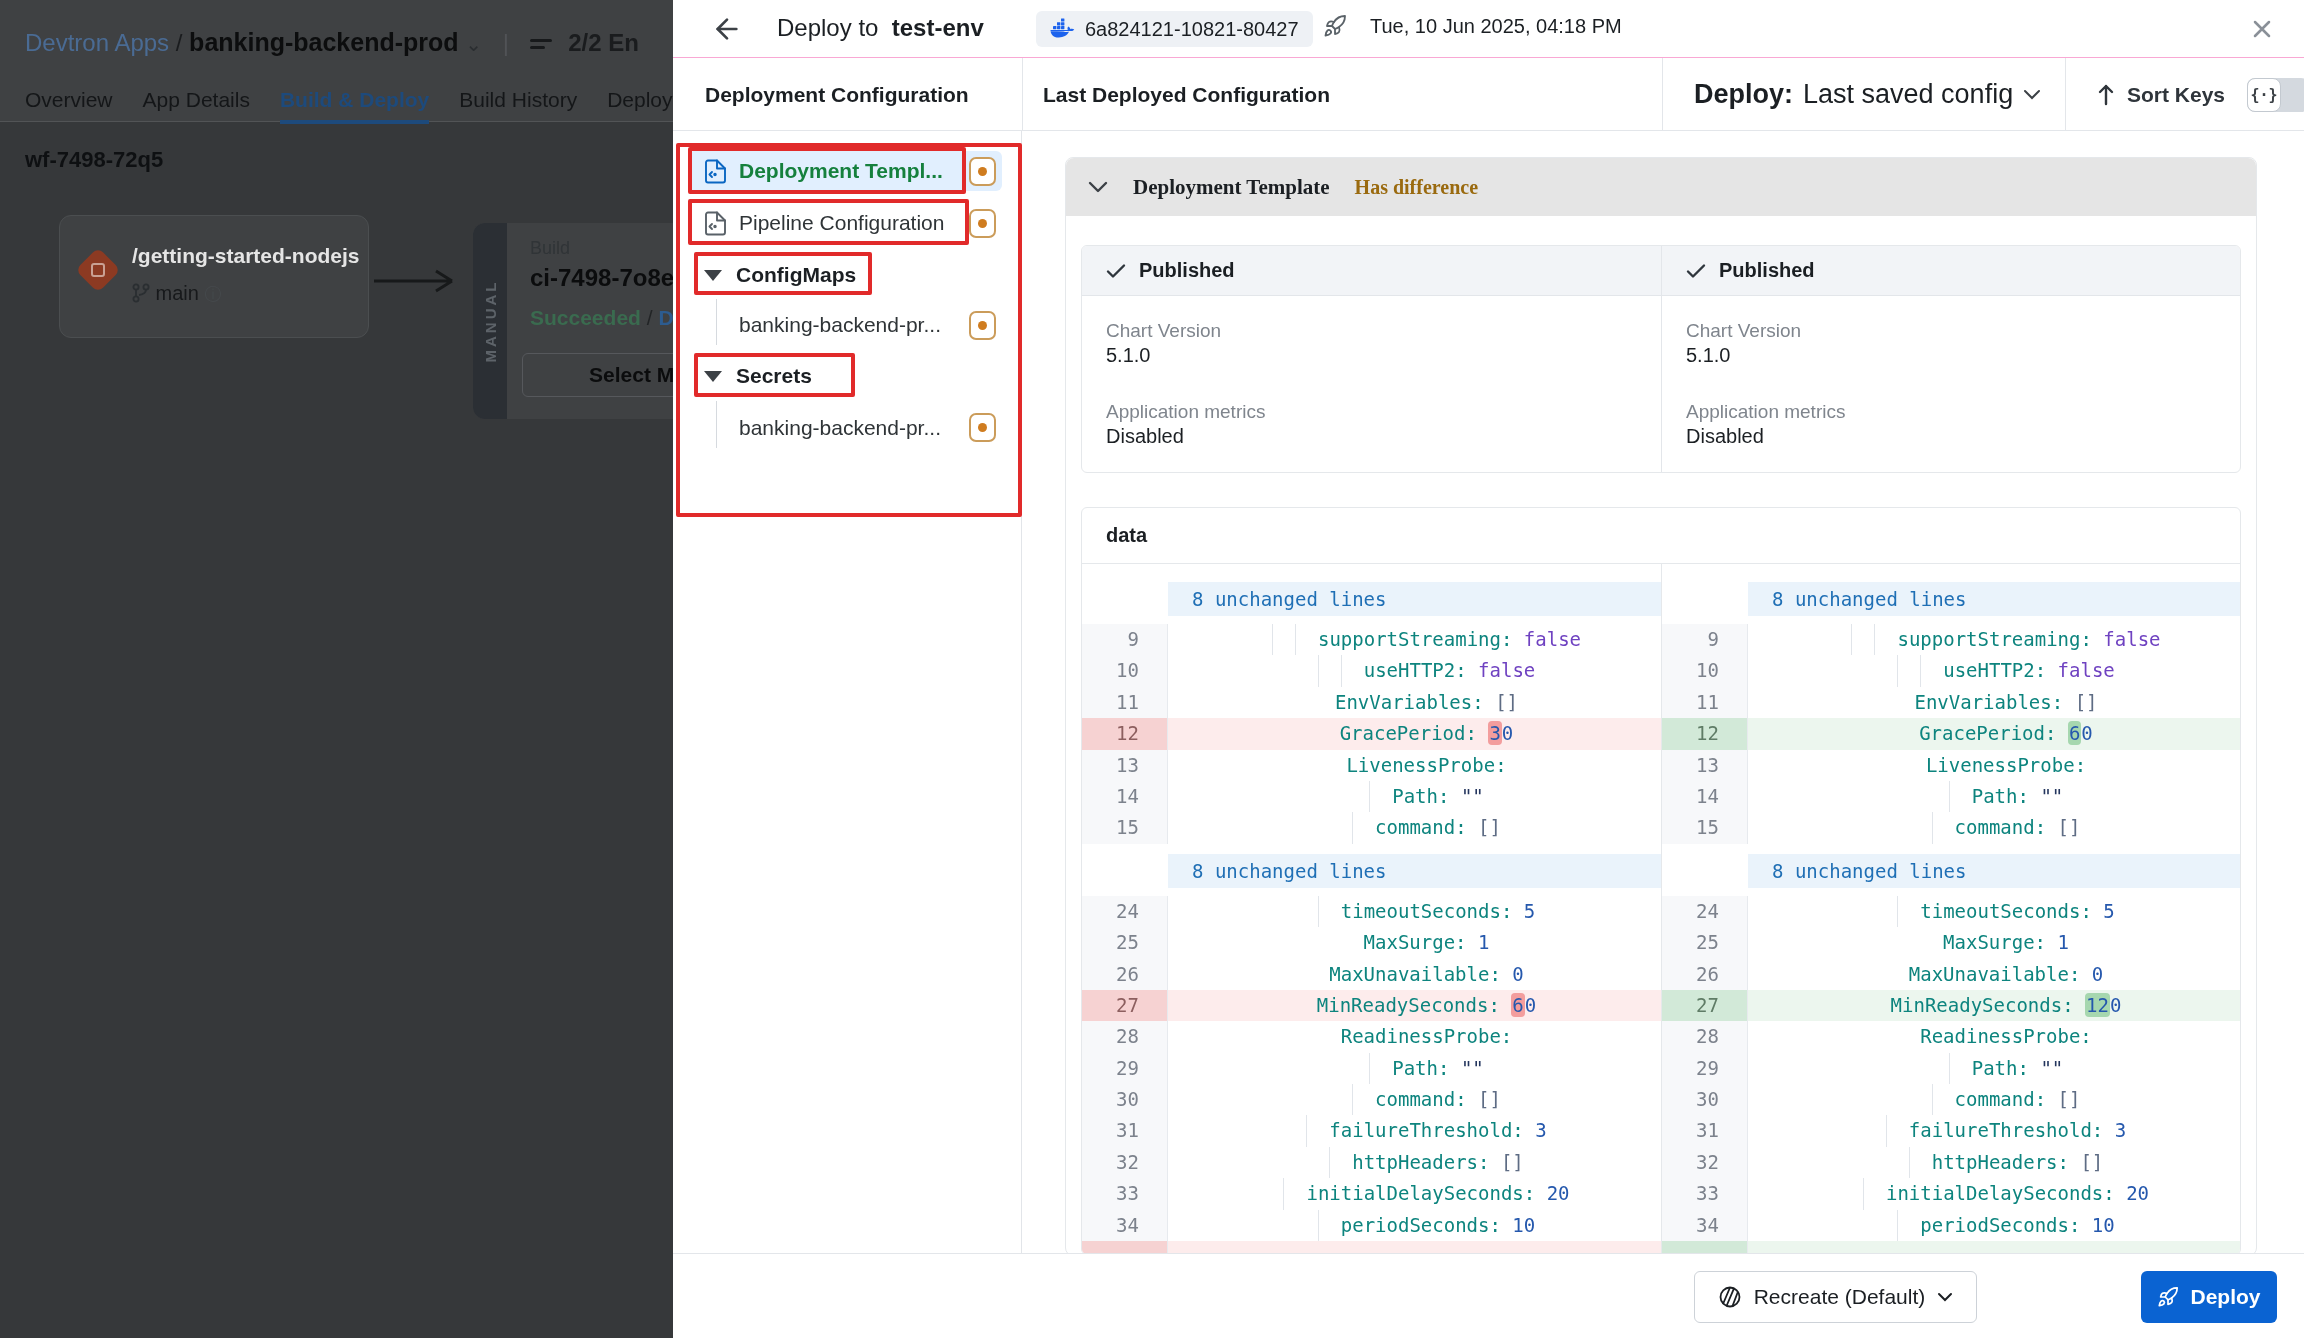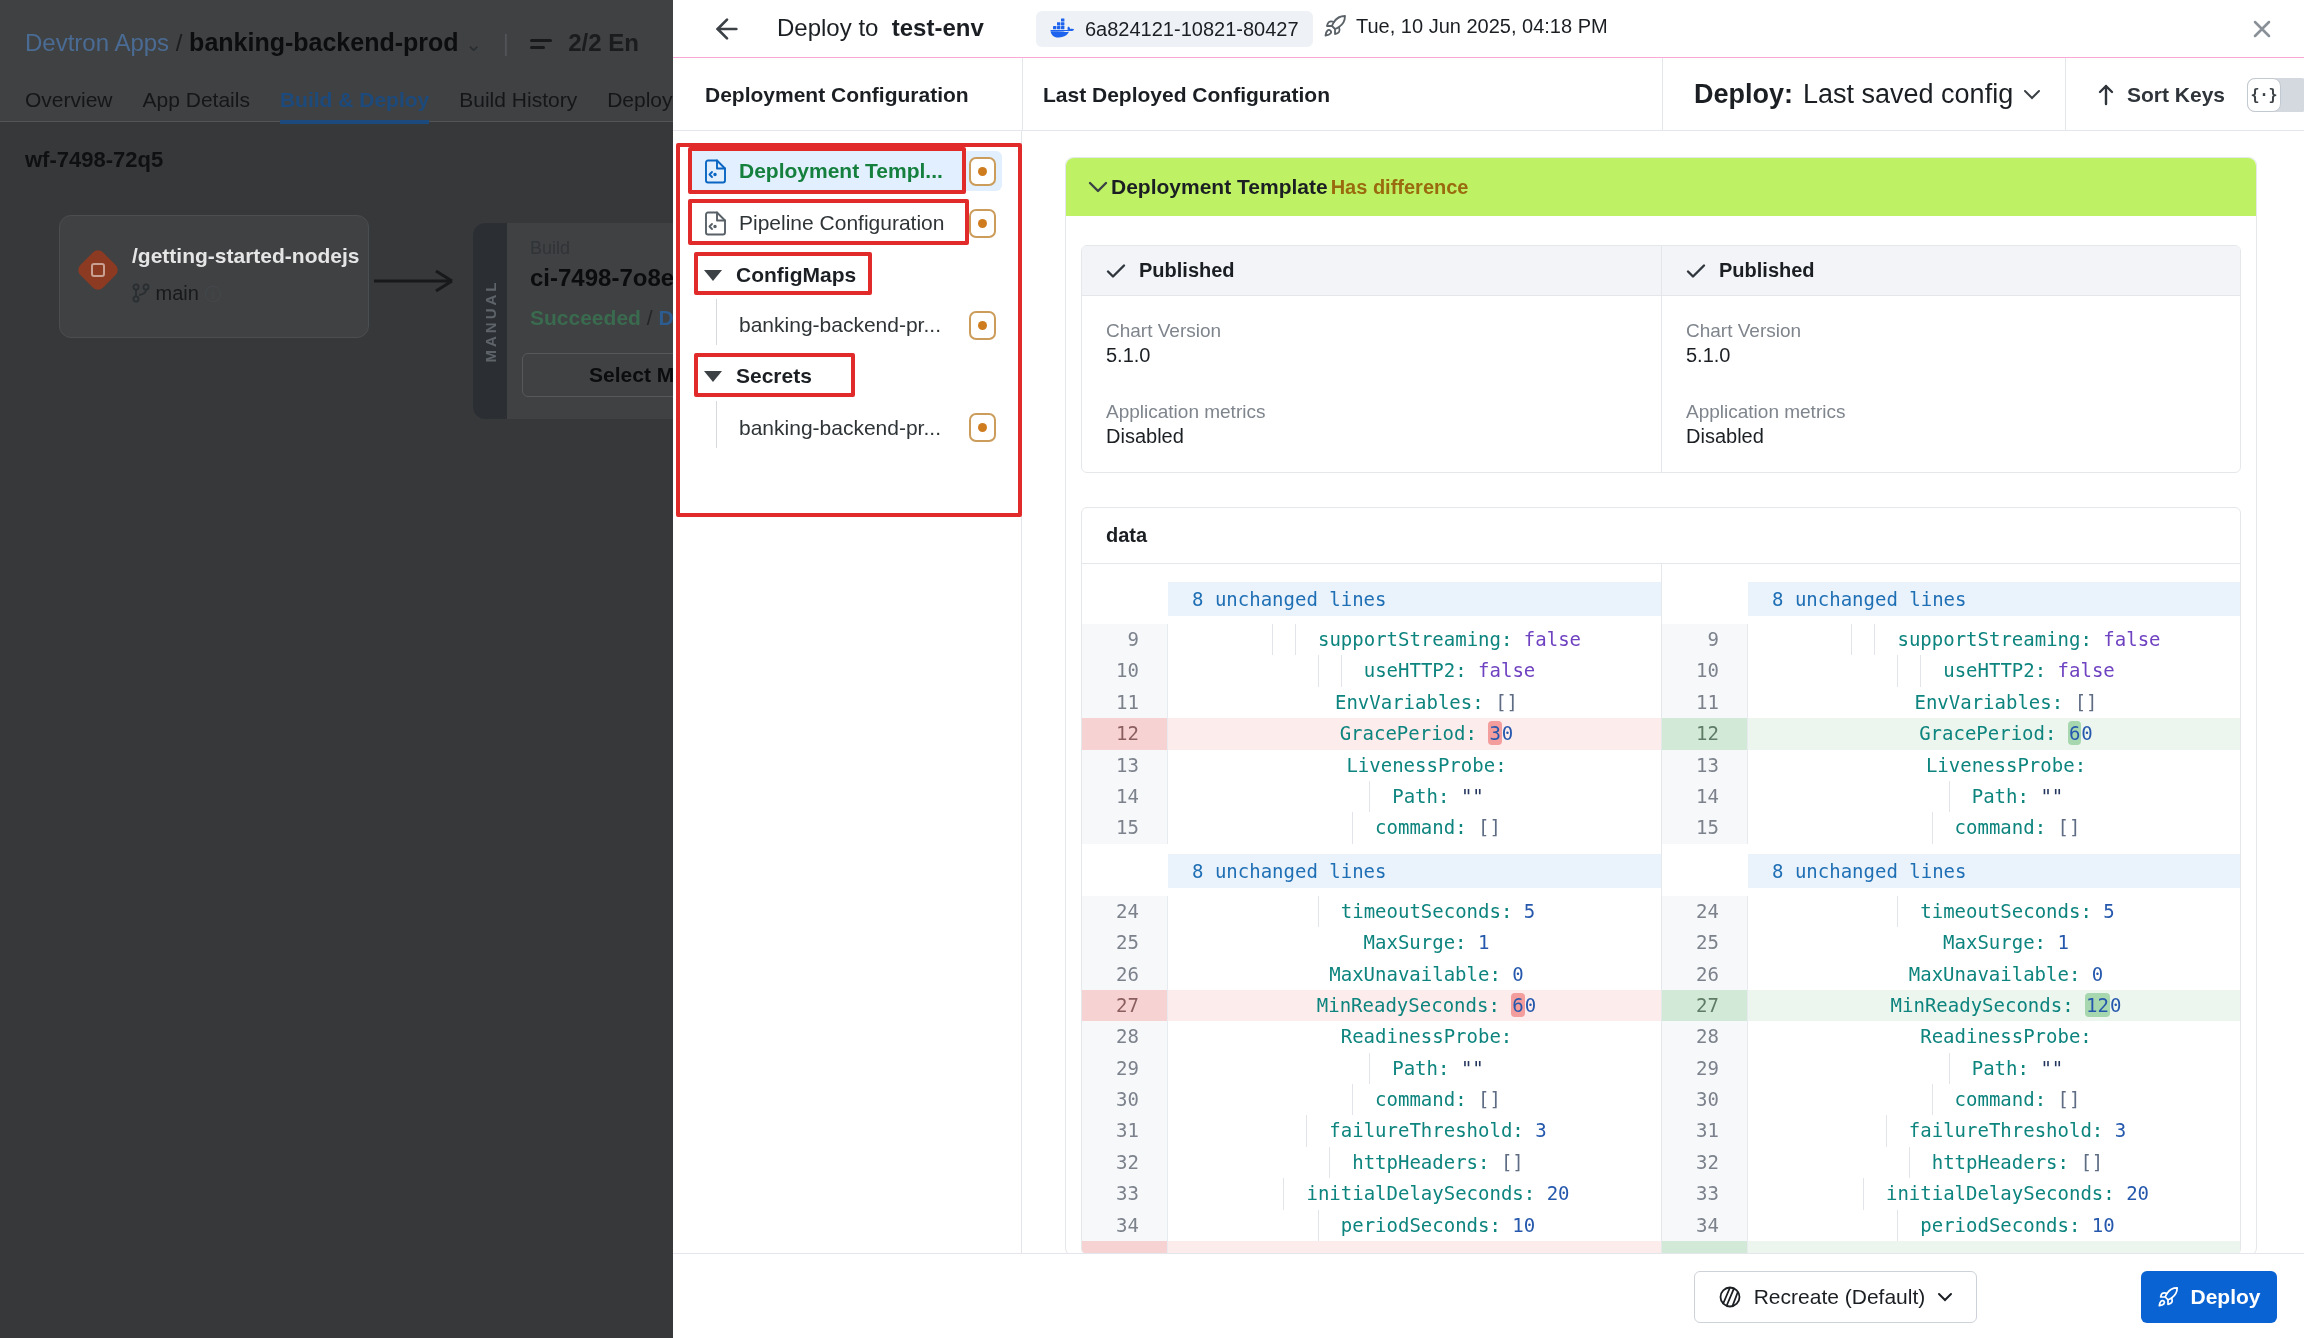--- a/index.html
+++ b/index.html
@@ -39,21 +39,21 @@
   .bstatus .det { color:#2d5c90; font-weight:600; }
   .bselect { position:absolute; left:49px; top:130px; width:220px; height:44px; border:1px solid #56585c; border-radius:6px; font-size:21px; font-weight:600; color:#0b0c0d; line-height:42px; padding-left:66px; white-space:nowrap; }
 
   
   #modal { position:absolute; left:673px; top:0; width:1631px; height:1338px; background:#ffffff; z-index:10; }
   .m-header { position:absolute; left:0; top:0; width:100%; height:58px; border-bottom:1px solid #f9a8d4; background:#fff; }
   .back-btn { position:absolute; left:38px; top:13px; width:32px; height:32px; color:#3c4146; }
   .m-title { position:absolute; left:104px; top:14px; font-size:24px; color:#1b1f23; white-space:nowrap; }
   .m-title b { font-weight:700; }
   .img-badge { position:absolute; left:363px; top:11px; height:36px; background:#eef1f5; border-radius:6px; display:flex; align-items:center; gap:9px; padding:0 14px; font-size:20px; color:#1b1f23; }
-  .rocket-row { position:absolute; left:650px; top:14px; display:flex; align-items:center; gap:9px; font-size:20px; color:#1b1f23; white-space:nowrap; }
+  .rocket-row { position:absolute; left:650px; top:14px; display:flex; align-items:center; gap:23px; font-size:20px; color:#1b1f23; white-space:nowrap; }
   .rocket-row svg { color:#5a6268; }
   .close-btn { position:absolute; right:28px; top:15px; width:28px; height:28px; color:#8a9098; }
 
   .m-toolbar { position:absolute; left:0; top:58px; width:100%; height:73px; border-bottom:1px solid #e3e6ea; background:#fff; }
   .tb-title { position:absolute; top:0; height:73px; line-height:73px; font-size:21px; font-weight:700; color:#1b1f23; white-space:nowrap; }
   .tb-div { position:absolute; top:0; width:1px; height:73px; background:#e3e6ea; }
   .deploy-sel { position:absolute; left:1021px; top:0; height:73px; display:flex; align-items:center; gap:10px; font-size:27px; color:#1b1f23; cursor:pointer; white-space:nowrap; }
   .deploy-sel .lbl { font-weight:700; }
   .sortkeys { position:absolute; left:1424px; top:0; height:73px; display:flex; align-items:center; gap:12px; font-size:21px; color:#2f353b; font-weight:600; white-space:nowrap; }
   .toggle { position:relative; width:62px; height:34px; background:#d4d9df; border-radius:8px; margin-left:10px; }
@@ -65,21 +65,21 @@
   .nav-item .fc-ic { flex:0 0 auto; display:flex; }
   .nav-group { position:absolute; left:31px; height:38px; display:flex; align-items:center; gap:14px; font-size:21px; font-weight:700; color:#1b1f23; cursor:pointer; }
   .nav-group .caret { width:0; height:0; border-left:9px solid transparent; border-right:9px solid transparent; border-top:11px solid #3c4146; }
   .nav-child { position:absolute; left:66px; height:42px; display:flex; align-items:center; font-size:21px; color:#2f3437; cursor:pointer; }
   .tree-line { position:absolute; left:43px; width:1px; background:#d6dadf; }
   .dot-badge { position:absolute; left:296px; width:27px; height:29px; border:2px solid #cb9c5a; border-radius:7px; background:#fff; }
   .dot-badge i { position:absolute; left:50%; top:50%; width:9px; height:9px; margin:-4.5px 0 0 -4.5px; background:#cf7c1f; border-radius:50%; }
 
   .main-area { position:absolute; left:349px; top:131px; width:1282px; height:1122px; background:#fff; overflow:hidden; }
   .section-card { position:absolute; left:43px; top:26px; width:1192px; border:1px solid #e5e8eb; border-radius:8px; background:#fff; }
-  .section-bar { height:58px; background:#bef264; border-radius:8px 8px 0 0; display:flex; align-items:center; gap:3px; padding:0 22px; cursor:pointer; }
+  .section-bar { height:58px; background:#e5e5e5; border-radius:8px 8px 0 0; display:flex; align-items:center; gap:25px; padding:0 22px; cursor:pointer;font-family:Liberation Serif, serif; }
   .section-bar .s-title { font-size:21px; font-weight:600; color:#1b1f23; }
   .section-bar .s-badge { font-size:20px; font-weight:600; color:#9a6a0f; }
   .inner-card { margin:29px 15px 0 15px; border:1px solid #e5e8eb; border-radius:6px; overflow:hidden; background:#fff; }
   .pub-grid { display:grid; grid-template-columns:1fr 1fr; }
   .pub-col + .pub-col { border-left:1px solid #e3e6ea; }
   .pub-head { height:50px; background:#f2f4f7; border-bottom:1px solid #e3e6ea; display:flex; align-items:center; gap:13px; padding:0 24px; font-size:20px; font-weight:600; color:#1b1f23; }
   .pub-body { padding:24px 24px 24px 24px; }
   .meta-label { font-size:19px; color:#808archive; color:#7f858d; margin-bottom:2px; }
   .meta-value { font-size:20px; color:#1b1f23; }
   .meta-gap { height:34px; }

